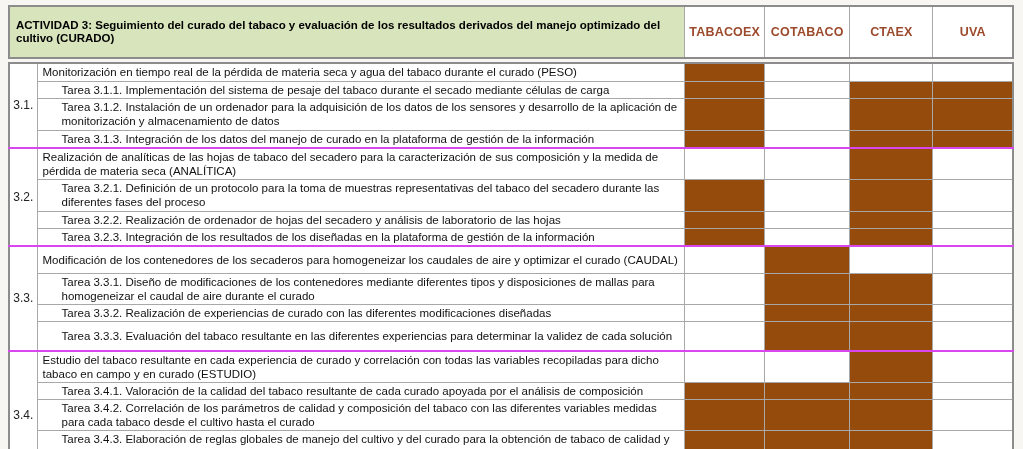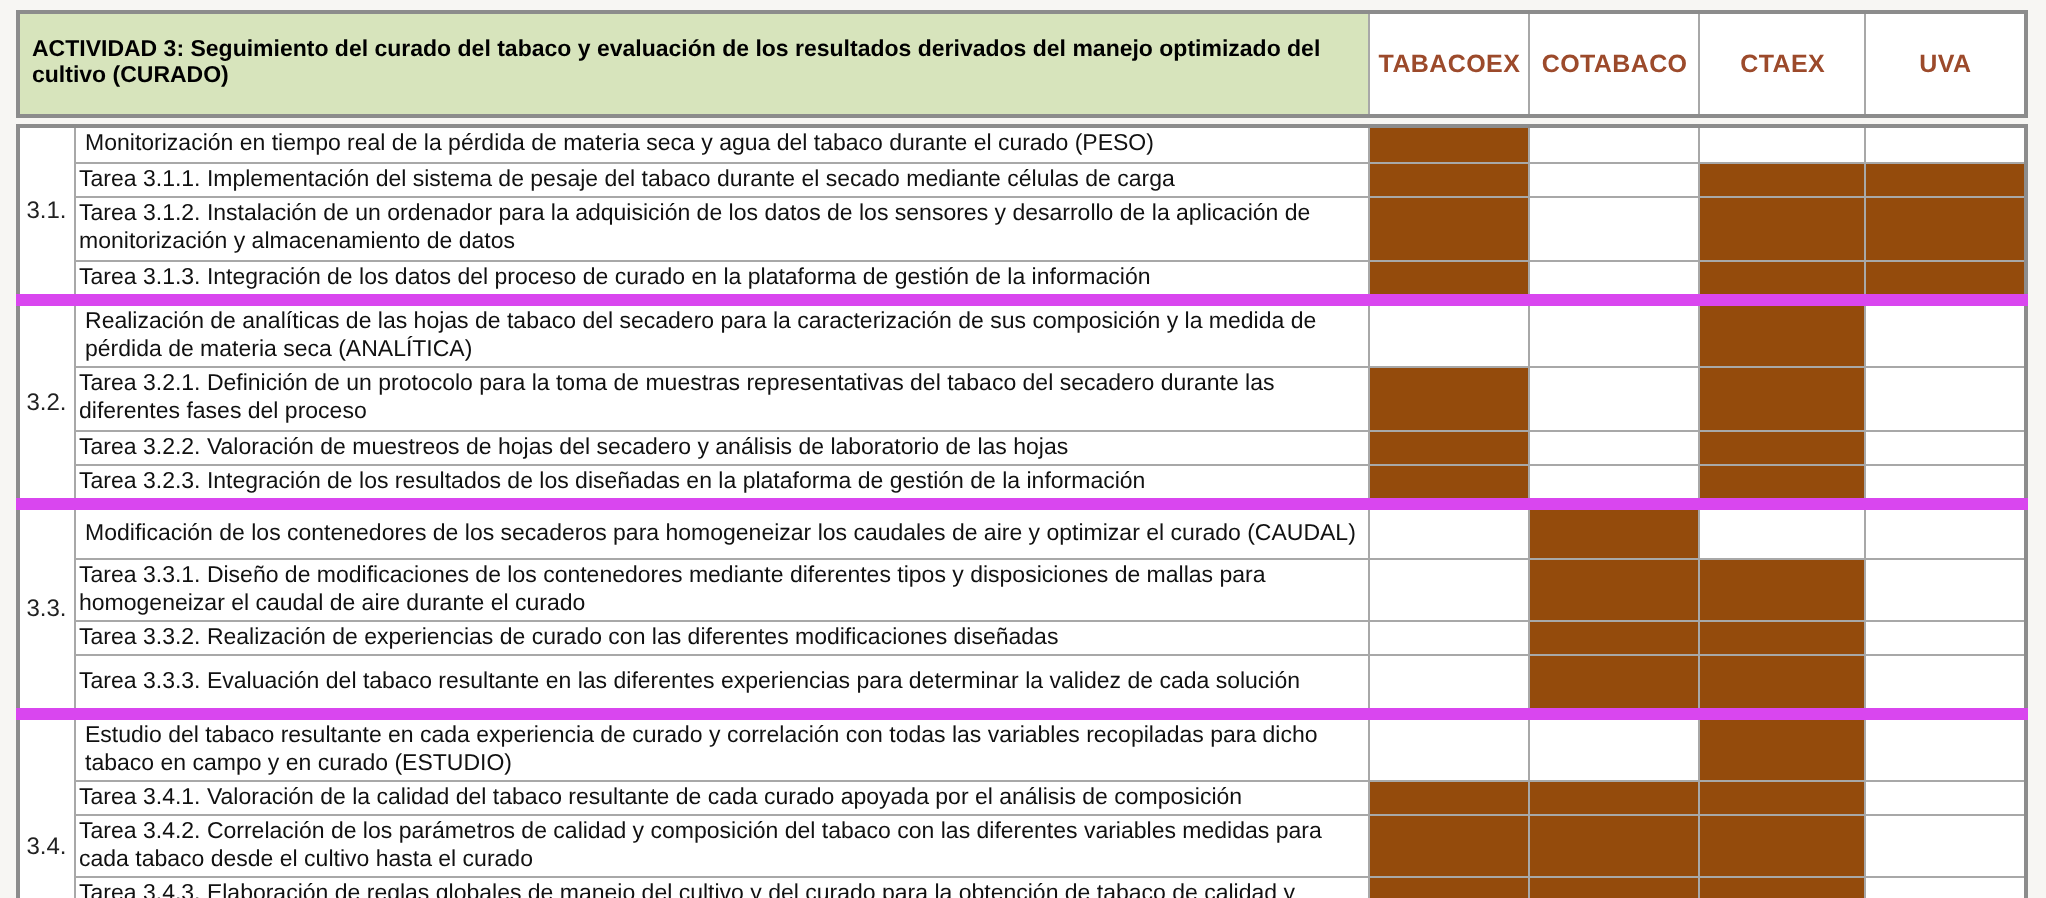--- a/index.html
+++ b/index.html
@@ -51,24 +51,24 @@
     font-size: 12px;
     color: #222;
   }
   .desc {
     font-size: 11.5px;
     line-height: 14px;
     padding: 1px 4px 1px 5px;
     vertical-align: middle;
   }
   .desc.head { font-weight: normal; }
-  .desc.task { padding-left: 2px; }
+  .desc.task { padding-left: 24px; }
   td.org { background: #fff; }
   td.org.filled { background: var(--fill, #944B0C); }
-  tr.sec-first td { border-top: 6px solid #d946ef; }
+  tr.sec-first td { border-top: 2px solid #d946ef; }
 </style>
 </head>
 <body>
 
 <div class="wrap">
 
   <table class="grid">
     <colgroup>
         <col style="width:675px">
         <col style="width:80px">
@@ -116,21 +116,21 @@
       <td class="org filled"></td>
     </tr>
     <tr style="height:32px">
       <td class="desc task">Tarea 3.1.2. Instalación de un ordenador para la adquisición de los datos de los sensores y desarrollo de la aplicación de monitorización y almacenamiento de datos</td>
       <td class="org filled"></td>
       <td class="org"></td>
       <td class="org filled"></td>
       <td class="org filled"></td>
     </tr>
     <tr style="height:17px">
-      <td class="desc task">Tarea 3.1.3. Integración de los datos del proceso de curado en la plataforma  de gestión de la información</td>
+      <td class="desc task">Tarea 3.1.3. Integración de los datos del manejo de curado en la plataforma  de gestión de la información</td>
       <td class="org filled"></td>
       <td class="org"></td>
       <td class="org filled"></td>
       <td class="org filled"></td>
     </tr>
 
     <tr class="sec-first" style="height:30px">
       <td class="num" rowspan="4">3.2.</td>
       <td class="desc head">Realización de analíticas de las hojas de tabaco del secadero para la caracterización de sus composición y la medida de pérdida de materia seca (ANALÍTICA)</td>
       <td class="org"></td>
@@ -139,21 +139,21 @@
       <td class="org"></td>
     </tr>
     <tr style="height:32px">
       <td class="desc task">Tarea 3.2.1. Definición de un protocolo para la toma de muestras representativas del tabaco del secadero durante las diferentes fases del proceso</td>
       <td class="org filled"></td>
       <td class="org"></td>
       <td class="org filled"></td>
       <td class="org"></td>
     </tr>
     <tr style="height:16px">
-      <td class="desc task">Tarea 3.2.2. Valoración de muestreos de hojas del secadero y análisis de laboratorio de las hojas</td>
+      <td class="desc task">Tarea 3.2.2. Realización de ordenador de hojas del secadero y análisis de laboratorio de las hojas</td>
       <td class="org filled"></td>
       <td class="org"></td>
       <td class="org filled"></td>
       <td class="org"></td>
     </tr>
     <tr style="height:16px">
       <td class="desc task">Tarea 3.2.3. Integración de los resultados de los diseñadas en la plataforma de gestión de la información</td>
       <td class="org filled"></td>
       <td class="org"></td>
       <td class="org filled"></td>

